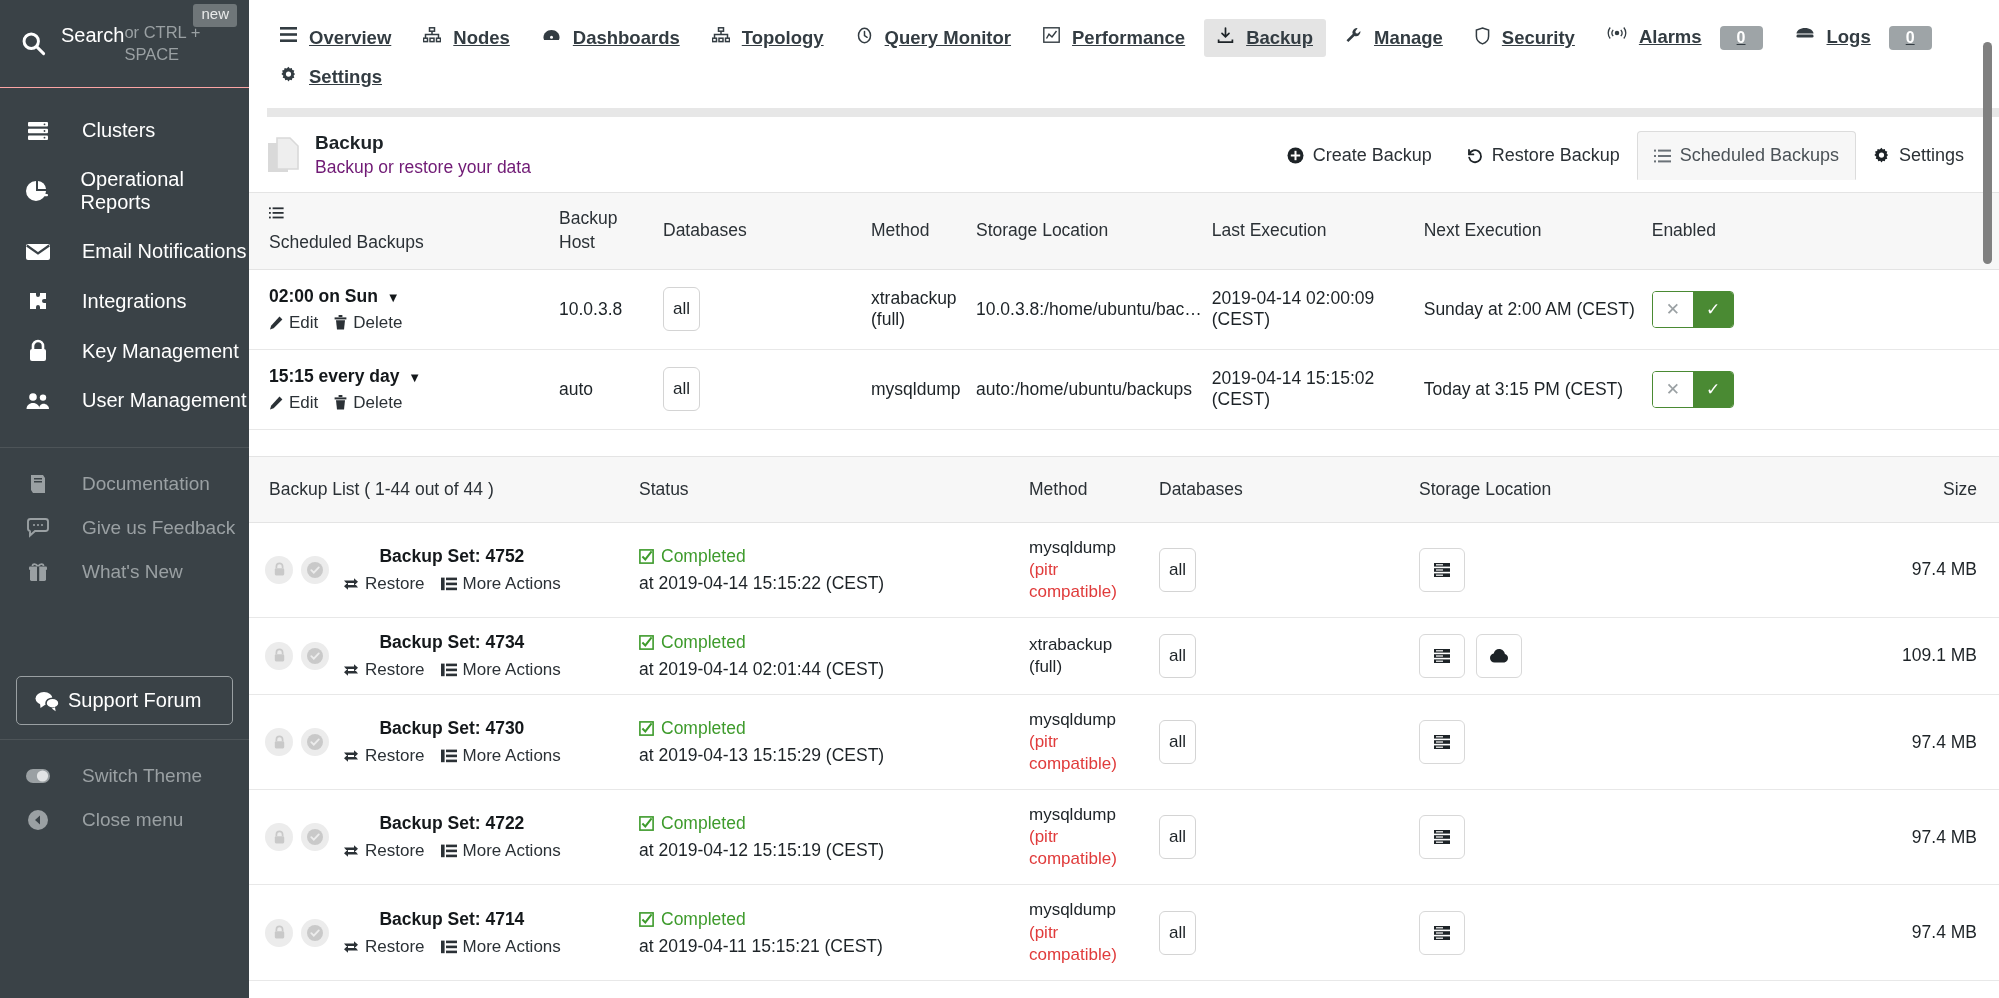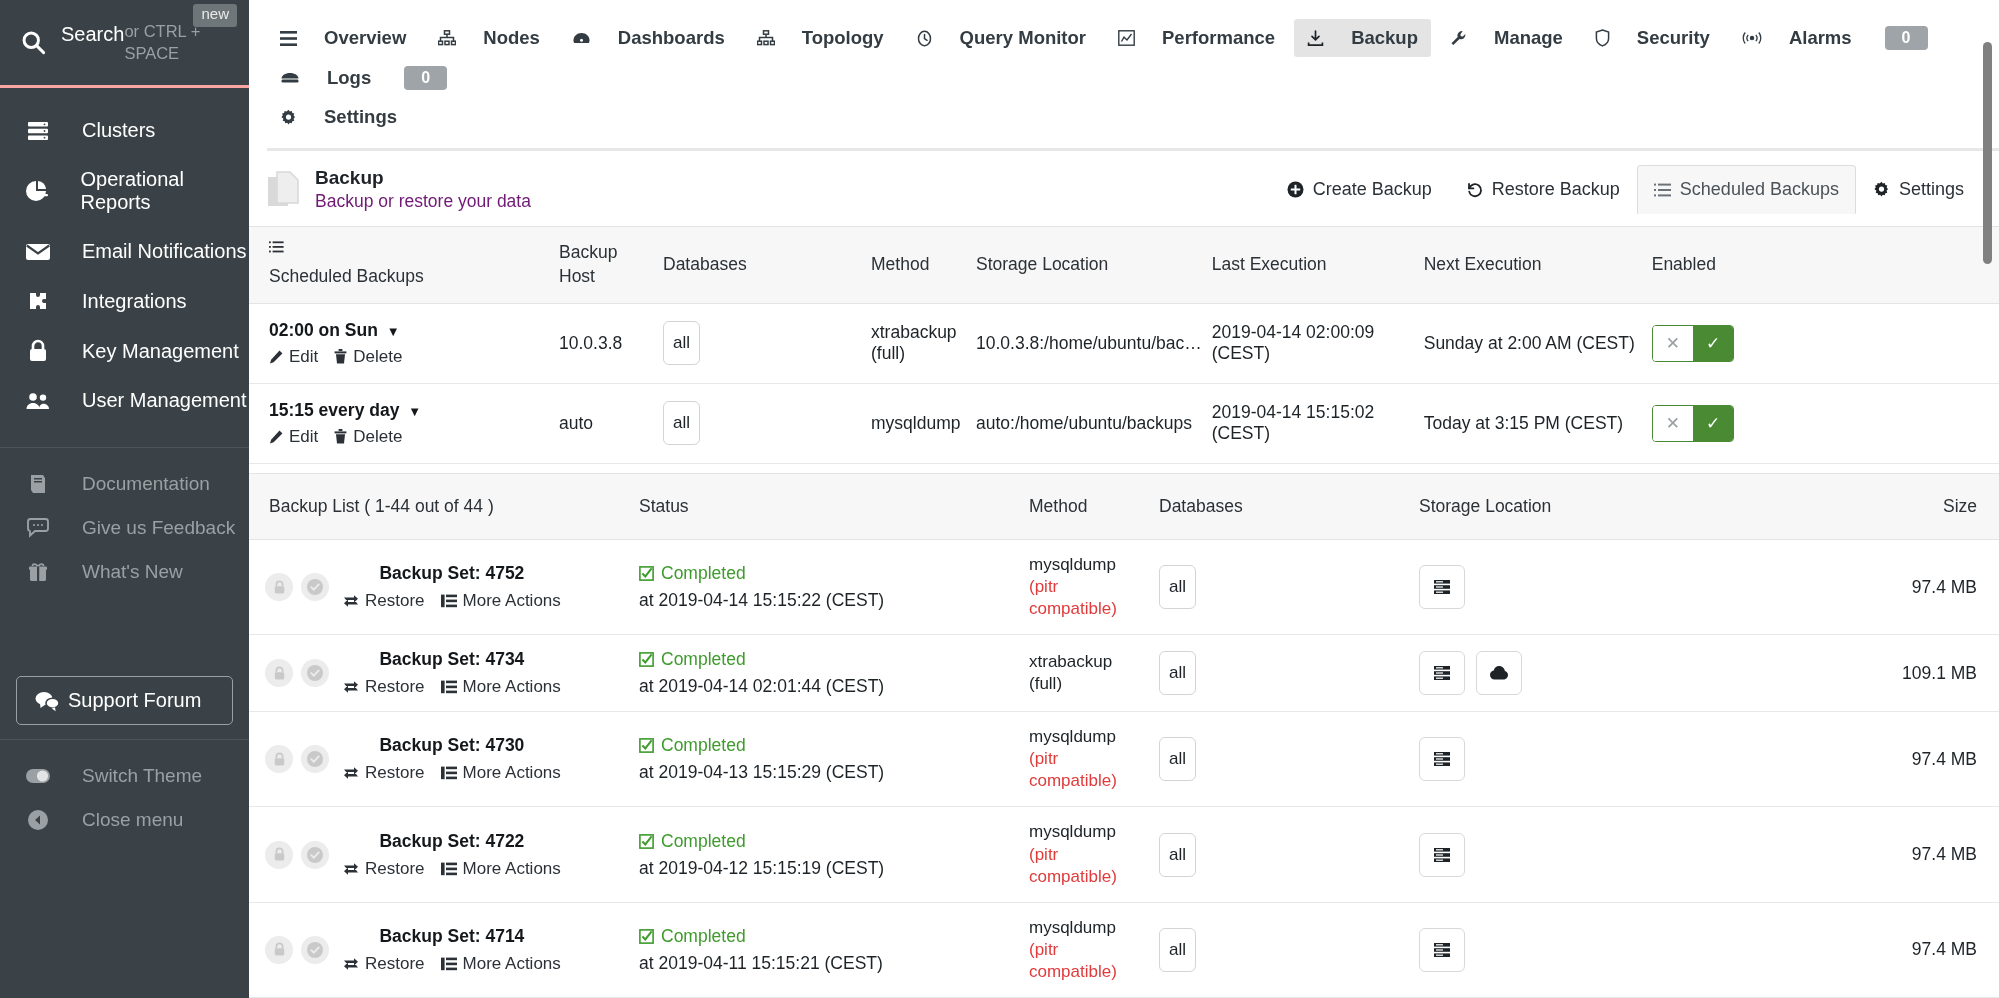--- a/index.html
+++ b/index.html
@@ -16,21 +16,21 @@
     width: 249px; min-width: 249px; height: 998px;
     background: #3a4247;
     color: #ffffff;
     display: flex; flex-direction: column;
     position: relative;
   }
   .search-block {
     display: flex; align-items: center;
     padding: 17px 0 17px 20px;
     gap: 14px;
-    border-bottom: 3px solid #fca5a5;
+    border-bottom: 1px solid #fca5a5;
     position: relative;
     height: 88px;
   }
   .badge-new {
     position: absolute; top: 4px; right: 12px;
     background: #6f7679; color: #e9eaea;
     font-size: 15px; padding: 1px 8px 3px 8px; border-radius: 3px;
     line-height: 1.25;
   }
   .search-texts { display: flex; flex-direction: row; line-height: 1.3; justify-content: space-between; }
@@ -65,24 +65,24 @@
     position: relative;
   }
 
   
   .topnav {
     padding: 18px 0 8px 18px;
     display: flex; flex-wrap: wrap; align-items: center;
     border-bottom: none;
   }
   .topnav-item {
-    display: flex; align-items: center; gap: 27px;
+    display: flex; gap: 12px;
     font-size: 18.5px; font-weight: bold; color: #333c42;
     padding: 8px 13px; margin-right: 6px; border-radius: 3px;
-    cursor: pointer; white-space: nowrap;
+    cursor: pointer; white-space: nowrap; text-decoration: underline;
   }
   .topnav-item.active { background: #e4e4e4; }
   .count-pill {
     background: #9ea4a7; color: #fff; font-weight: bold;
     font-size: 16px; border-radius: 4px; padding: 3px 17px; margin-left: 6px;
   }
   .topnav-row2 { width: 100%; display: flex; padding-left: 0; }
 
   .gray-rule { height: 9px; background: #e7e7e7; margin: 4px 0 0 18px; }
 

